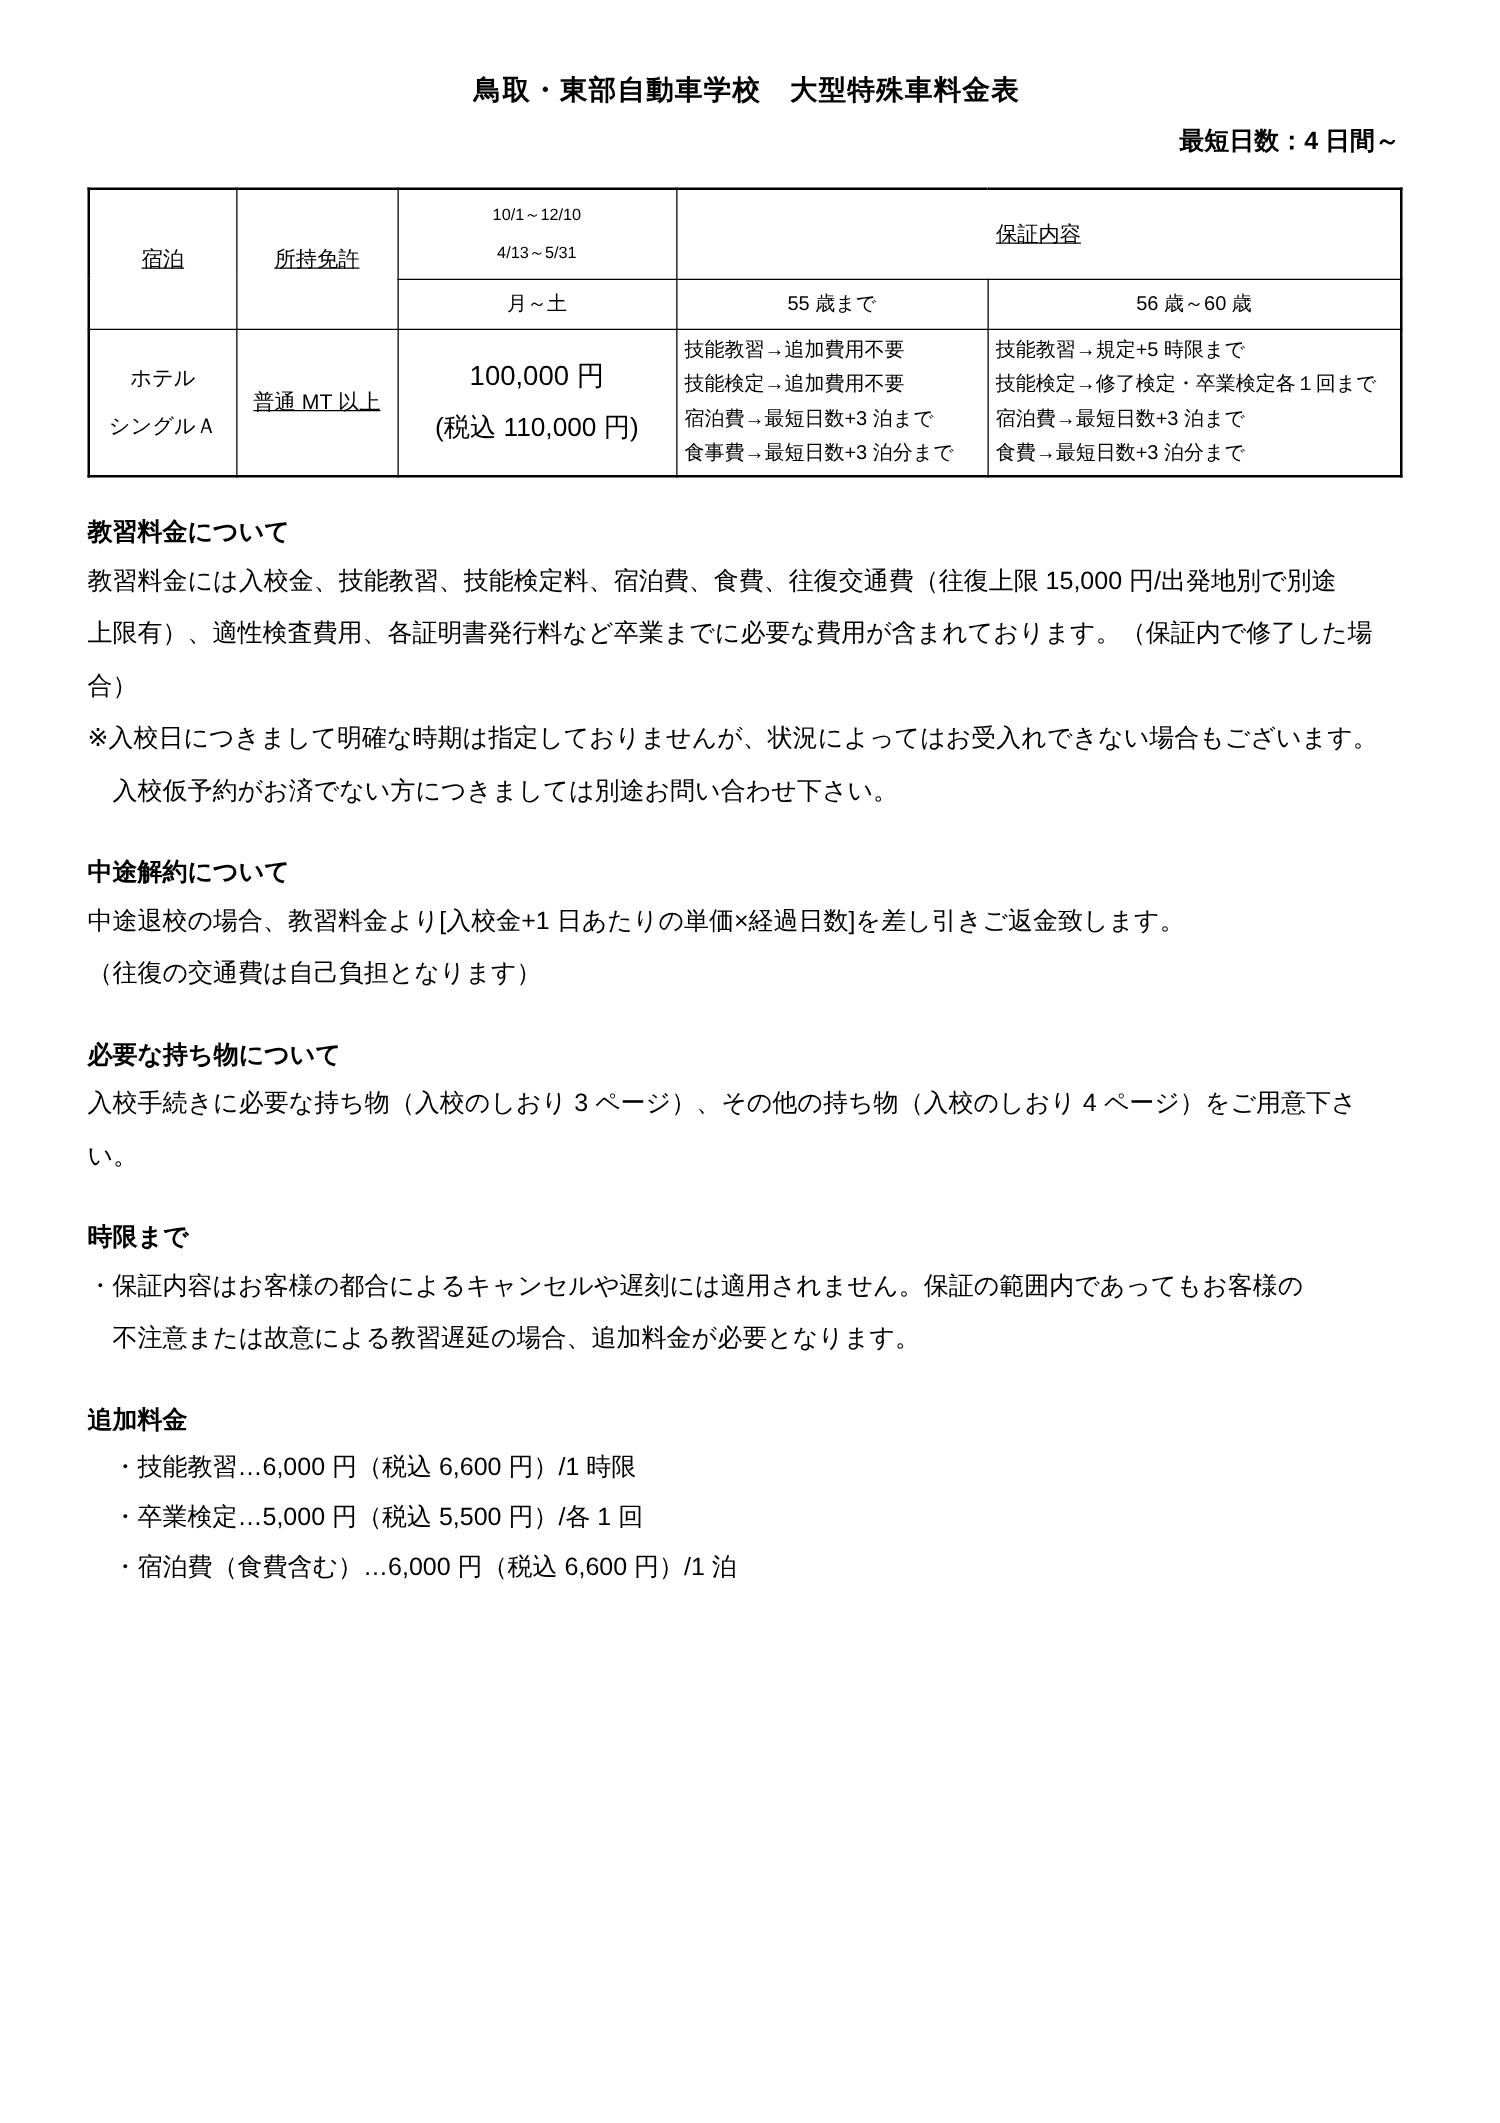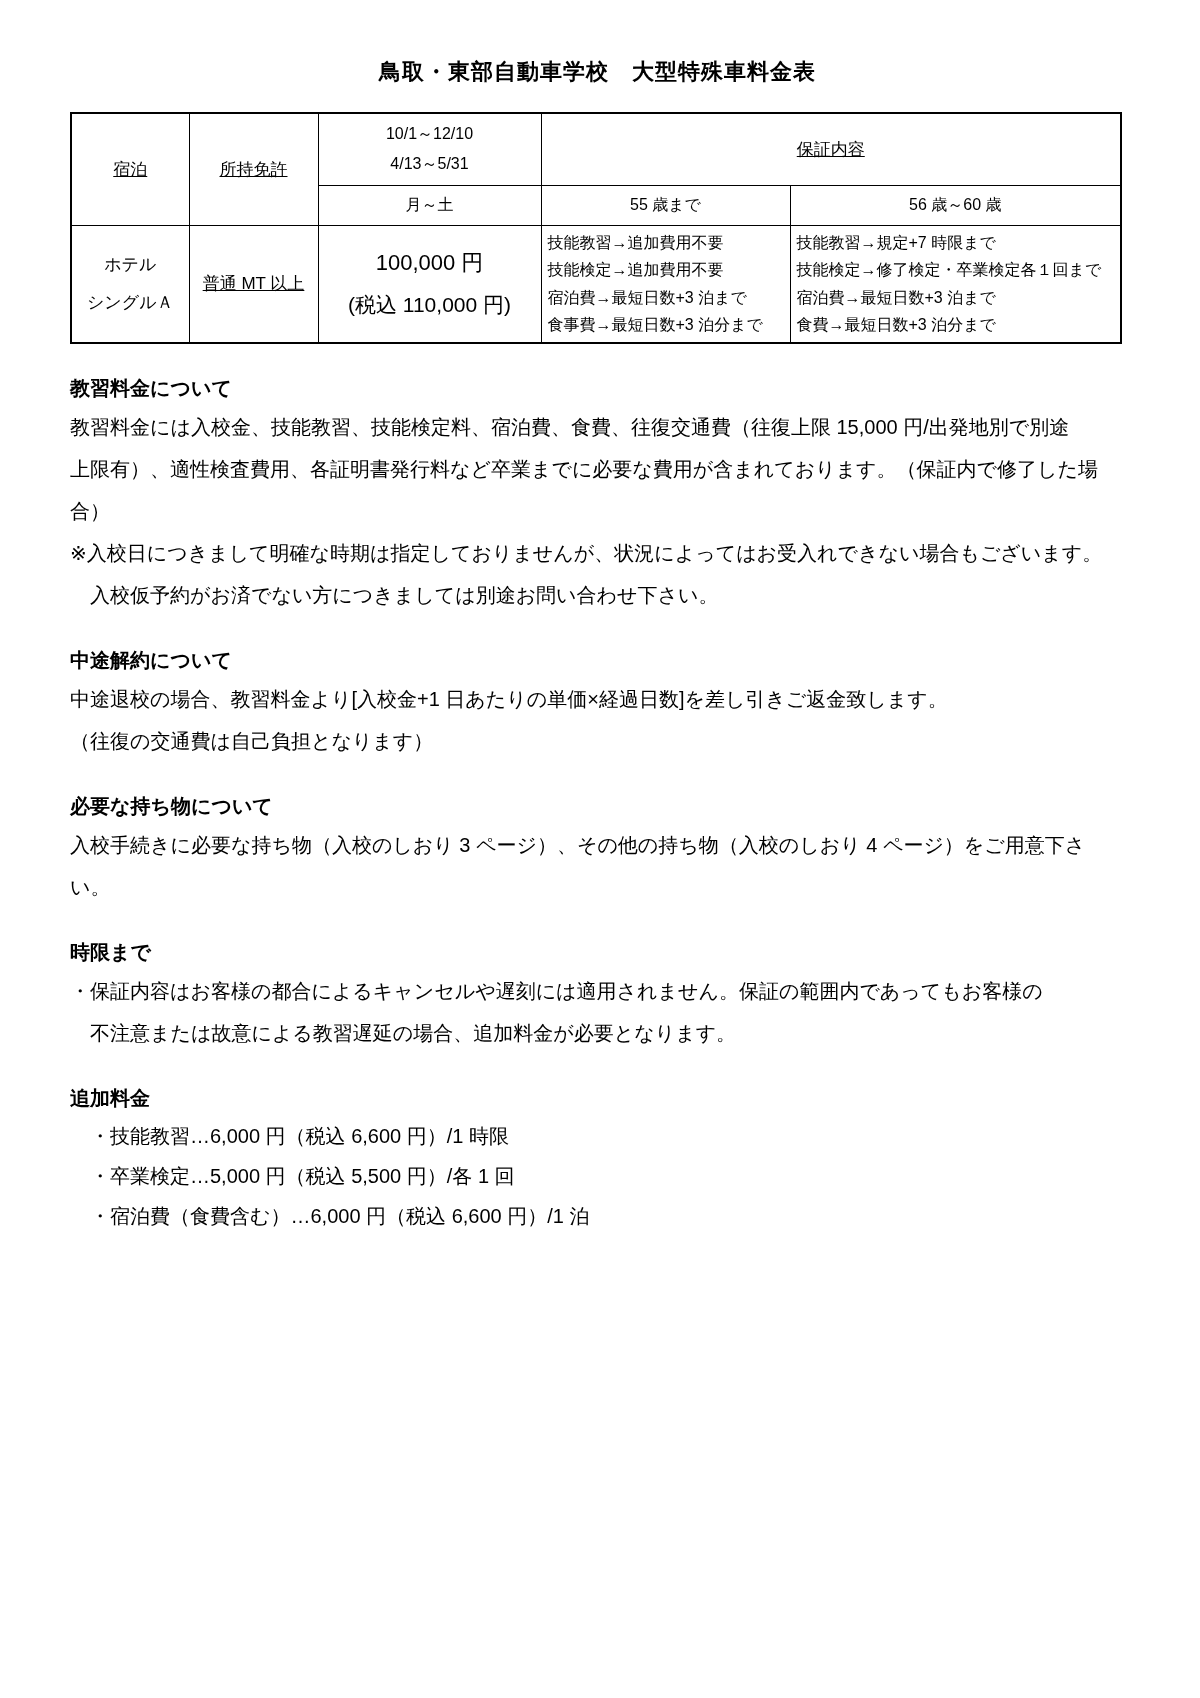--- a/index.html
+++ b/index.html
@@ -25,40 +25,41 @@
     border-collapse: collapse; table-layout: fixed;
     border: 2px solid #000;
   }
   table.price td { border: 1px solid #000; vertical-align: middle; padding: 2px 6px; }
   .r-head1 { height: 72px; }
   .r-head2 { height: 40px; margin-left: 36px; }
   .r-data  { height: 118px; }
   .c-center { text-align: center; }
   .f-head { font-size: 17px; text-decoration: underline; }
   .f-sub  { font-size: 16px; }
-  .period-line { font-size: 16px; line-height: 30px; text-align: center; }
+  .period-line { font-size: 13px; line-height: 30px; text-align: center; }
   .lodging-line { font-size: 17px; line-height: 38px; text-align: center; }
   .price-main { font-size: 22px; line-height: 42px; text-align: center; }
   .price-tax  { font-size: 21px; line-height: 42px; text-align: center; }
   .guarantee-cell { padding: 4px 6px 4px 10px; }
   .guarantee-cell div { font-size: 16px; line-height: 27.5px; white-space: nowrap; }
 
   .section { margin-top: 26px; }
   .section.first { }
   .section h2 { margin: 0; font-size: 20px; font-weight: bold; line-height: 36px; }
   .tline { font-size: 20px; line-height: 42px; white-space: pre; }
   .bullets .tline { line-height: 40px; padding-left: 20px; }
 </style>
 </head>
 <body>
 
 <div class="page">
 
   <h1 class="doc-title">鳥取・東部自動車学校　大型特殊車料金表</h1>
 
+  <div class="min-days">最短日数：4 日間～</div>
 
   <table class="price">
     <colgroup>
       <col style="width:118px">
         <col style="width:129px">
         <col style="width:223px">
       <col style="width:249px">
         <col style="width:331px">
     </colgroup>
     <tbody>
@@ -86,21 +87,21 @@
         <div class="price-main">100,000 円</div>
         <div class="price-tax">(税込 110,000 円)</div>
       </td>
       <td class="guarantee-cell">
         <div>技能教習→追加費用不要</div>
         <div>技能検定→追加費用不要</div>
         <div>宿泊費→最短日数+3 泊まで</div>
         <div>食事費→最短日数+3 泊分まで</div>
       </td>
       <td class="guarantee-cell">
-        <div>技能教習→規定+7 時限まで</div>
+        <div>技能教習→規定+5 時限まで</div>
         <div>技能検定→修了検定・卒業検定各１回まで</div>
         <div>宿泊費→最短日数+3 泊まで</div>
         <div>食費→最短日数+3 泊分まで</div>
       </td>
     </tr>
   </tbody>
     </table>
 
   <div class="section first">
     <h2>教習料金について</h2>

